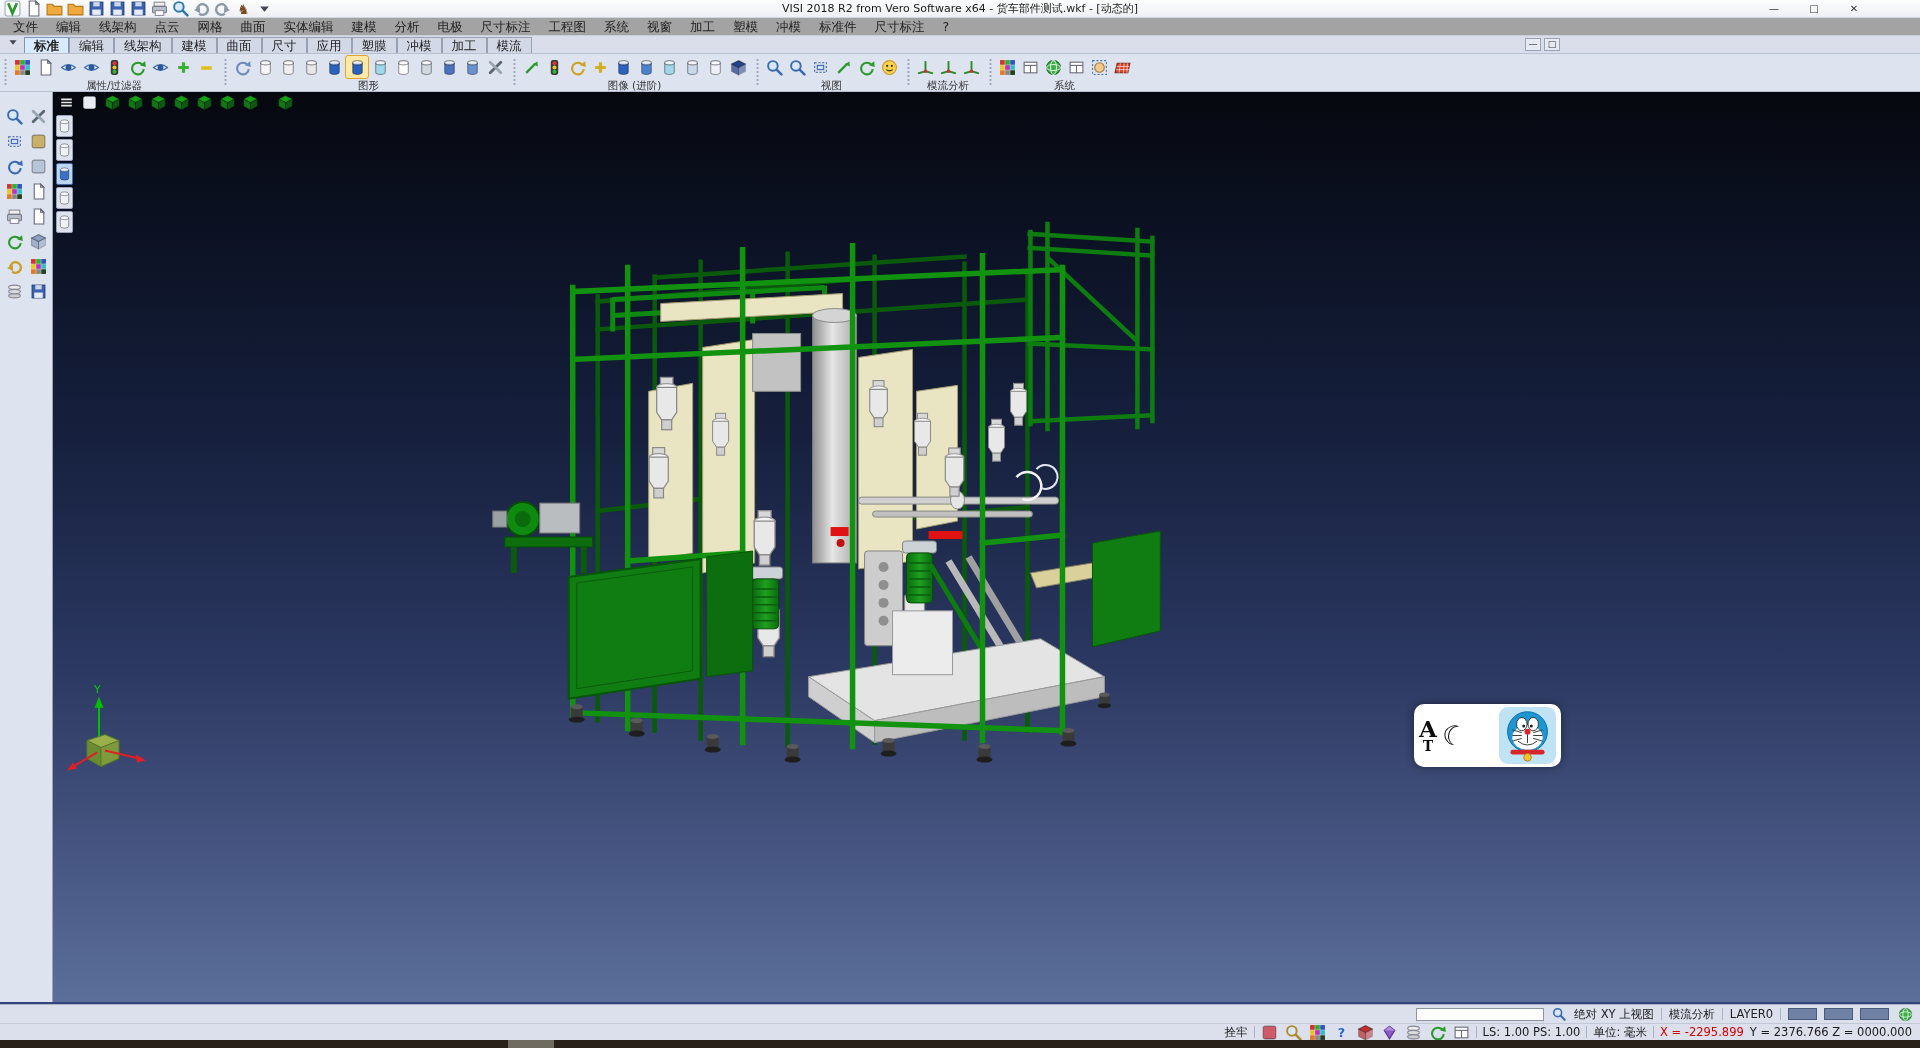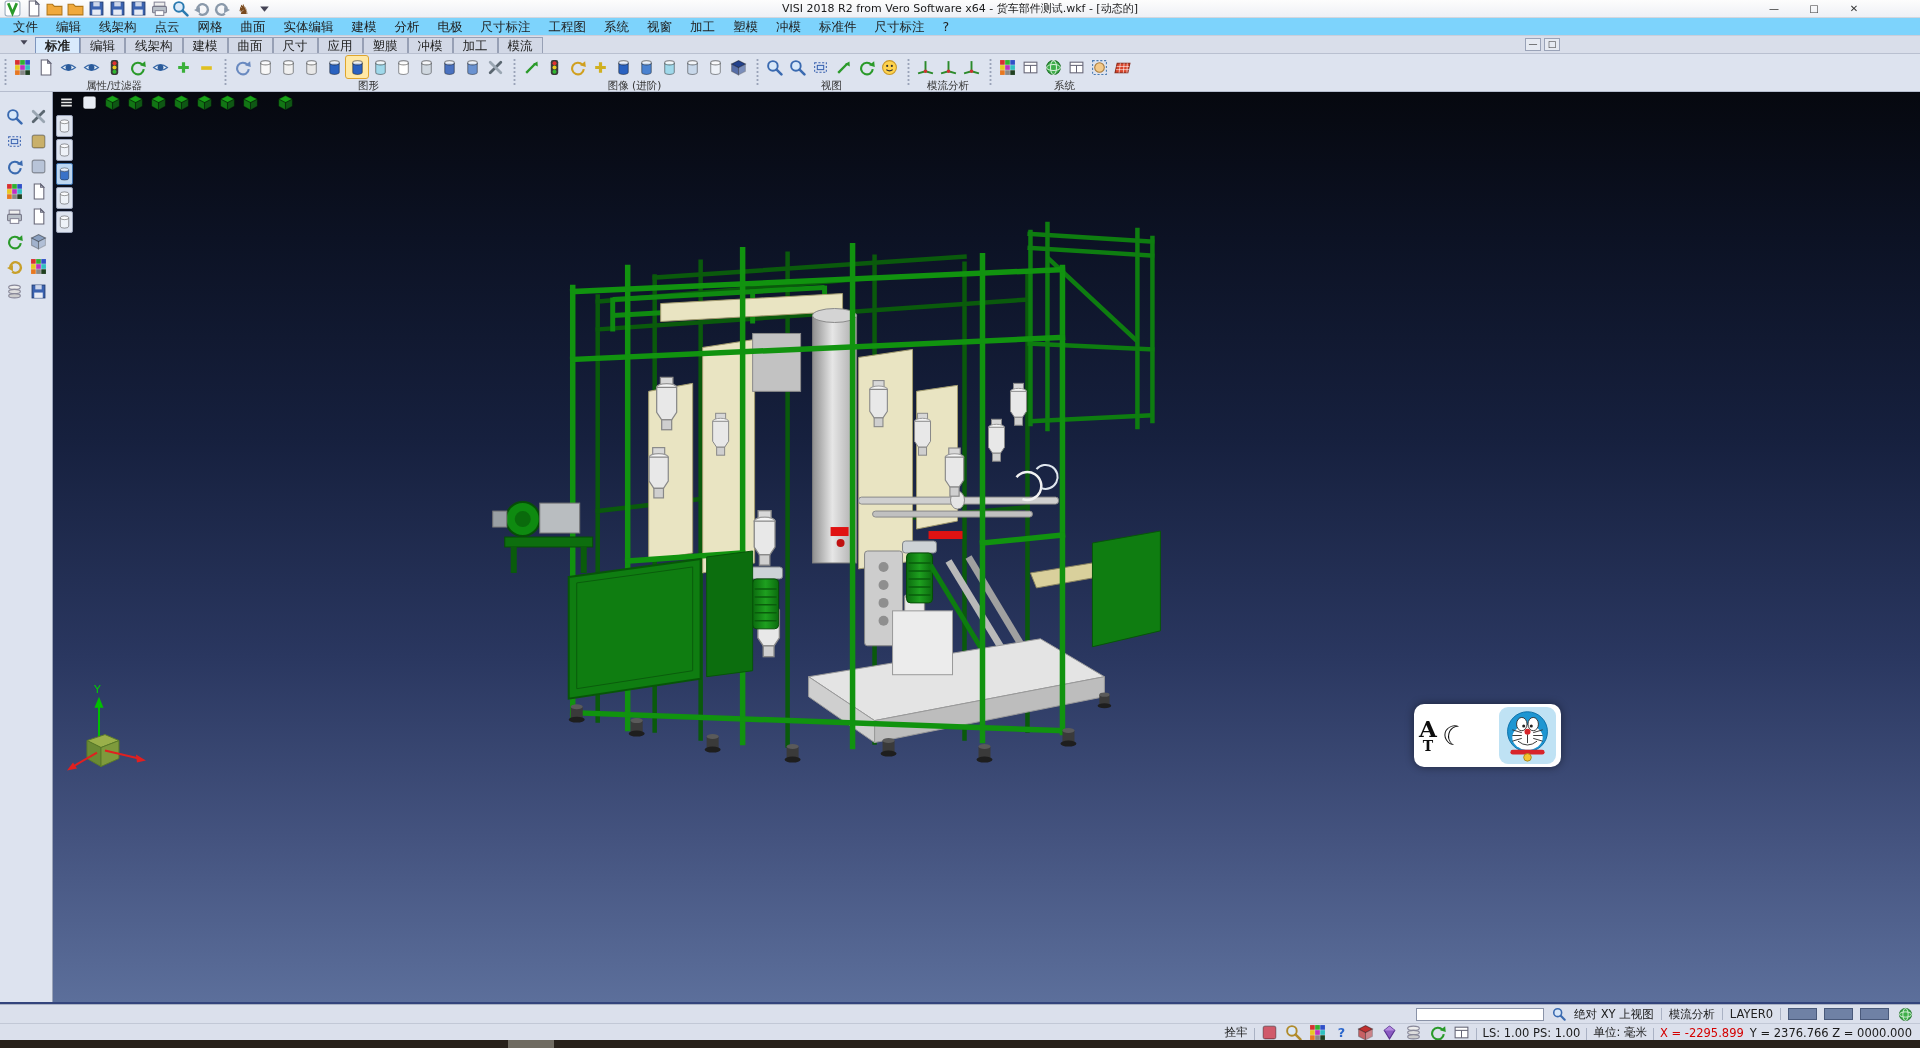--- a/index.html
+++ b/index.html
@@ -8,25 +8,25 @@
 
   
   .titlebar{height:18px;background:linear-gradient(#fdfdfd,#eef0f5);display:flex;align-items:center;position:relative;border-bottom:1px solid #d2d6de}
   .qat{display:flex;align-items:center;gap:1px;padding-left:2px}
   .qat .tbicon{width:20px;height:16px}
   .win-title{position:absolute;left:50%;transform:translateX(-50%);font-size:11px;color:#1a1a1a;white-space:nowrap}
   .win-controls{margin-left:auto;margin-right:46px;display:flex}
   .win-btn{width:40px;height:17px;display:flex;align-items:center;justify-content:center;font-size:10px;color:#333;cursor:default}
 
   
-  .menubar{height:18px;background:#7dd3fc;display:flex;align-items:center;padding-left:4px;border-bottom:1px solid #c9cedb}
+  .menubar{height:18px;background:#a3a3a3;display:flex;align-items:center;padding-left:4px;border-bottom:1px solid #c9cedb}
   .menu-item{padding:0 9px;line-height:18px;font-size:12.5px;white-space:nowrap}
 
   
-  .tabbar{height:18px;background:#d9deea;display:flex;align-items:flex-end;padding-left:13px;position:relative;border-bottom:1px solid #b9c0d0}
+  .tabbar{height:18px;background:#d9deea;display:flex;align-items:flex-end;padding-left:2px;position:relative;border-bottom:1px solid #b9c0d0}
   .tab-caret{width:20px;height:15px;display:flex;align-items:center;justify-content:center}
   .tab{padding:0 9px;font-size:12.5px;line-height:15px;height:16px;border:1px solid #97a0b5;border-bottom:none;background:#d2d8e6;white-space:nowrap}
   .tab.selected{background:#d9eafc;border-color:#7d95bd;font-weight:bold}
   .child-controls{position:absolute;right:360px;bottom:2px;display:flex;gap:3px}
   .child-btn{width:16px;height:13px;border:1px solid #9aa3b8;background:#e6eaf2;font-size:9px;line-height:11px;text-align:center;color:#333}
 
   
   .ribbon{height:38px;background:#dde3ef;display:flex;align-items:stretch;border-bottom:1px solid #b6bdce;padding-left:2px}
   .rgroup{display:flex;flex-direction:column;padding:1px 5px 0 9px;position:relative}
   .rgroup::before{content:"";position:absolute;left:2px;top:4px;bottom:4px;width:3px;
@@ -60,21 +60,21 @@
   .st-moon{font-size:27px;color:#0d0d0d;transform:rotate(15deg);line-height:1}
   .st-dora{width:57px;height:57px;background:#bfe2f4;border-radius:9px;margin-left:auto;overflow:hidden}
 
   
   .sb1{height:19px;background:#dbe0ec;border-top:1px solid #aab2c4;display:flex;align-items:center;font-size:11.5px}
   .sb1-right{margin-left:auto;display:flex;align-items:center;gap:7px;padding-right:6px}
   .search{width:128px;height:13px;border:1px solid #8a93a8;background:#fff;font-size:10px;padding:0 3px}
   .sb-sep{width:1px;height:12px;background:#aab2c4}
   .swatch{width:29px;height:12px;background:#6f81a5;border:1px solid #49597a}
   .sb2{height:17px;background:#dbe0ec;border-top:1px solid #c2c8d6;display:flex;align-items:center;font-size:11.5px}
-  .sb2-right{margin-left:auto;display:flex;align-items:flex-end;gap:6px;padding-right:8px}
+  .sb2-right{margin-left:auto;display:flex;align-items:center;gap:6px;padding-right:8px}
   .sb2 .tbicon{width:17px;height:15px}
   .coord-x{color:#d40000;white-space:nowrap}
   .coord-rest{color:#1a1a1a;white-space:nowrap}
   .sb-txt{white-space:nowrap;color:#1a1a1a}
   .sb-layer{font-weight:normal;white-space:nowrap}
 
   
   .taskbar{height:8px;background:#27211a;position:relative}
   .taskbar .seg{position:absolute;left:508px;width:46px;height:8px;background:#6f6b61}
 </style>

